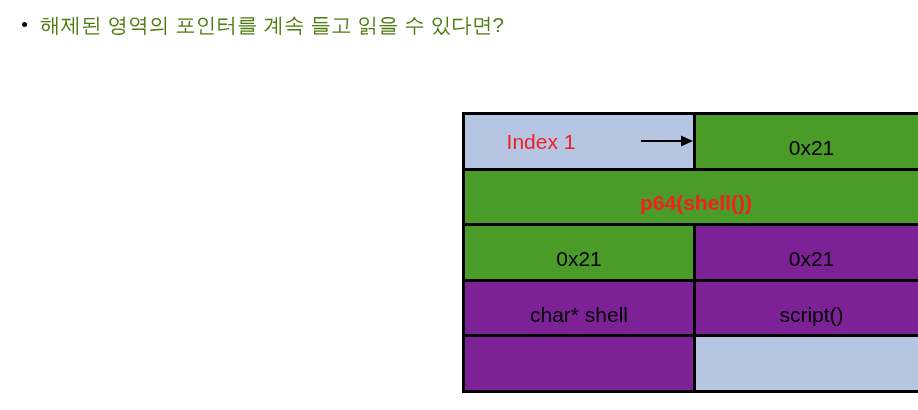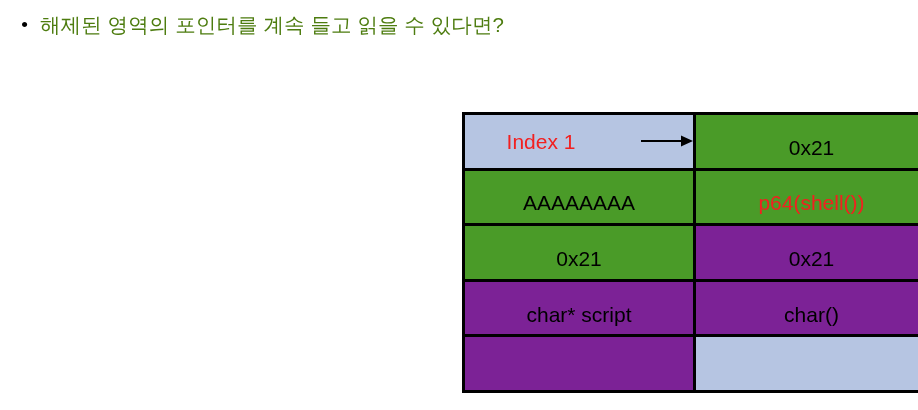--- a/index.html
+++ b/index.html
@@ -83,21 +83,21 @@
   }
 
   
   .fill-green  { background: #4A9B28; }
   .fill-purple { background: #7C2296; }
   .fill-blue   { background: #B6C5E2; }
 
   
   .txt-black { color: #000000; }
   .txt-red   { color: #F22020; }
-  .txt-bold  { font-weight: normal; }
+  .txt-bold  { font-weight: bold; }
 
   
   .index-cell .cell-label {
     position: absolute;
     left: 50%;
     top: 50%;
     transform: translate(-50%, -50%);
     margin-left: -38px;
     white-space: nowrap;
   }
@@ -132,43 +132,40 @@
         <line x1="0" y1="7" x2="42" y2="7" stroke="#000000" stroke-width="2.2"></line>
         <polygon points="40,1.5 52,7 40,12.5" fill="#000000"></polygon>
       </svg>
     </div>
     <div class="heap-cell fill-green">
       <span class="cell-text txt-black">0x21</span>
     </div>
   </div>
 
   <div class="heap-row">
-    <div class="heap-cell left fill-green">
-      <span class="cell-text txt-black">AAAAAAAA</span>
-    </div>
     <div class="heap-cell fill-green">
       <span class="cell-text txt-red txt-bold">p64(shell())</span>
     </div>
   </div>
 
   <div class="heap-row">
     <div class="heap-cell left fill-green">
       <span class="cell-text txt-black">0x21</span>
     </div>
     <div class="heap-cell fill-purple">
       <span class="cell-text txt-black">0x21</span>
     </div>
   </div>
 
   <div class="heap-row">
     <div class="heap-cell left fill-purple">
-      <span class="cell-text txt-black">char* script</span>
+      <span class="cell-text txt-black">char* shell</span>
     </div>
     <div class="heap-cell fill-purple">
-      <span class="cell-text txt-black">char()</span>
+      <span class="cell-text txt-black">script()</span>
     </div>
   </div>
 
   <div class="heap-row">
     <div class="heap-cell left fill-purple">
       <span class="cell-text txt-black"></span>
     </div>
     <div class="heap-cell fill-blue">
       <span class="cell-text txt-black"></span>
     </div>

